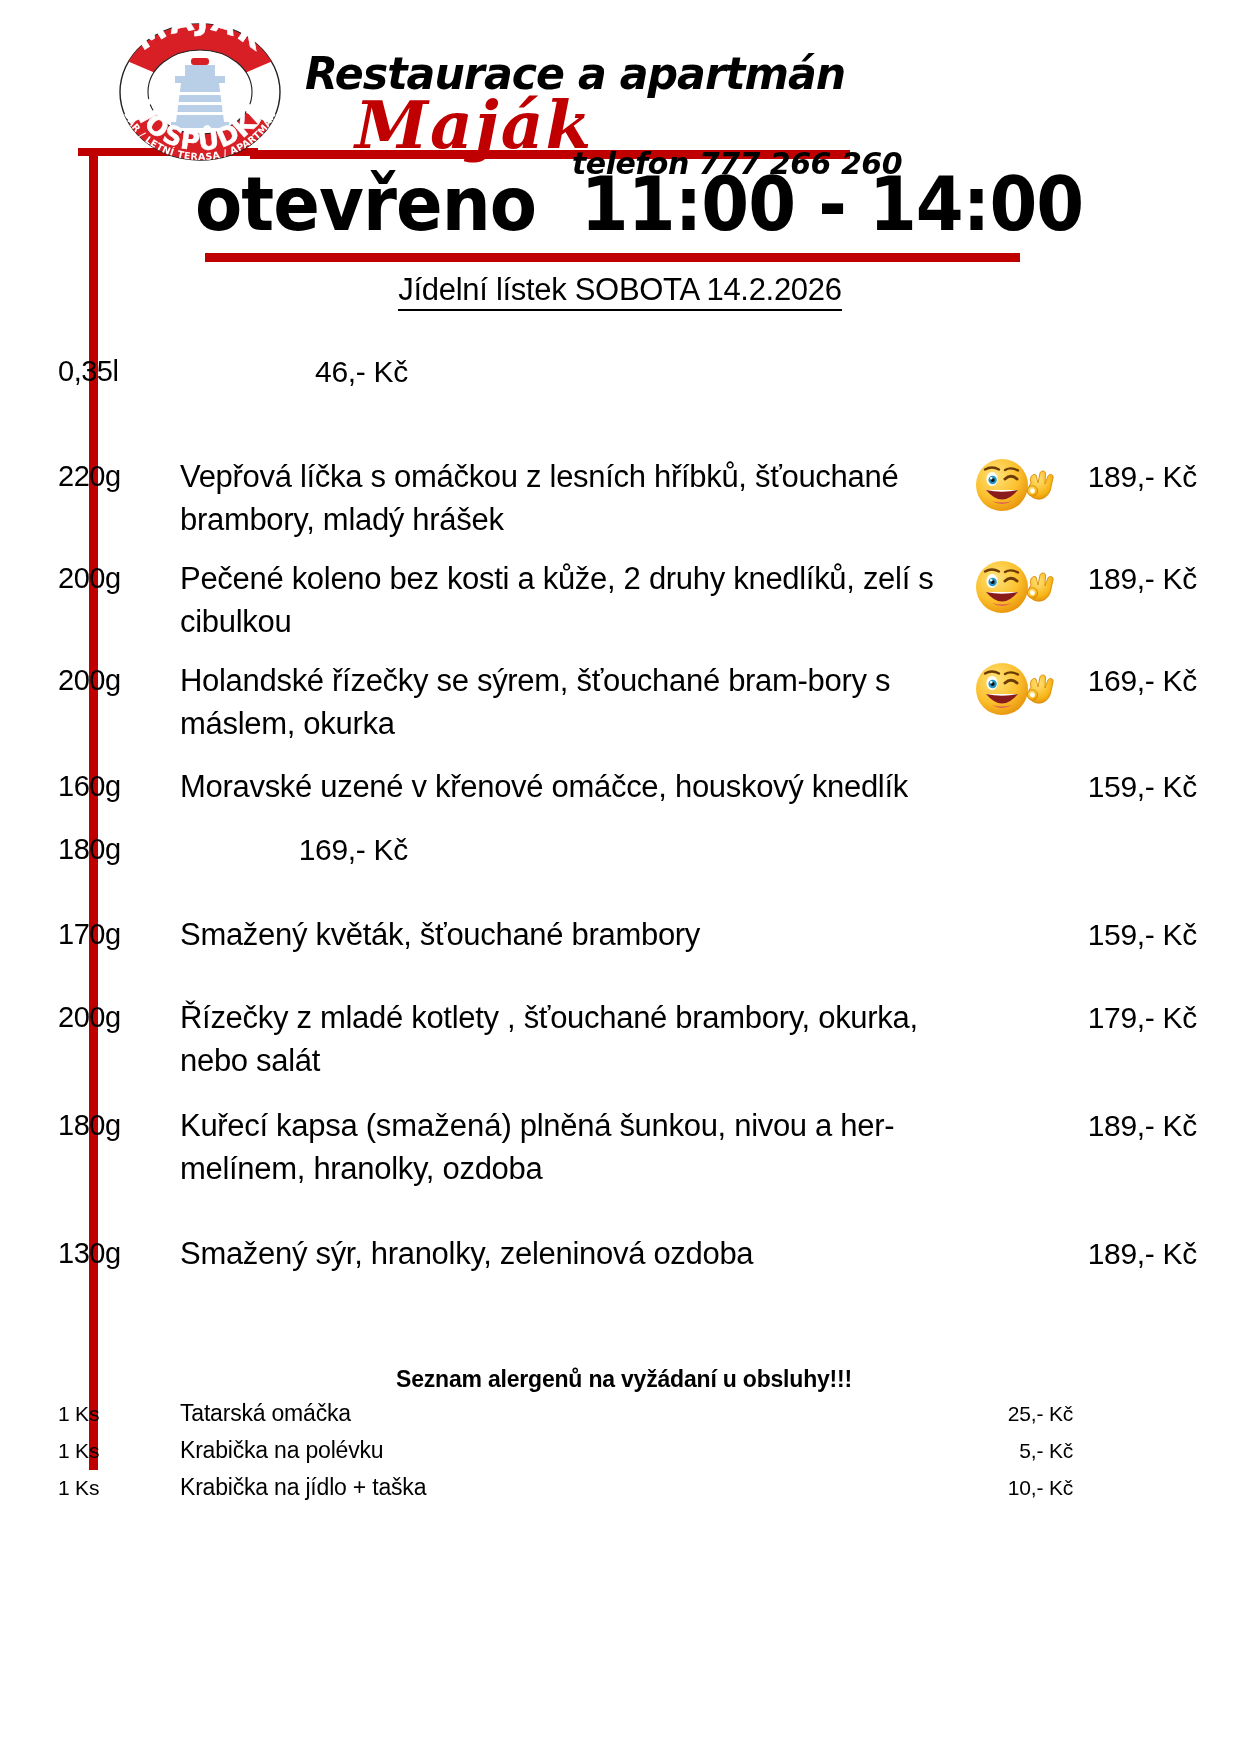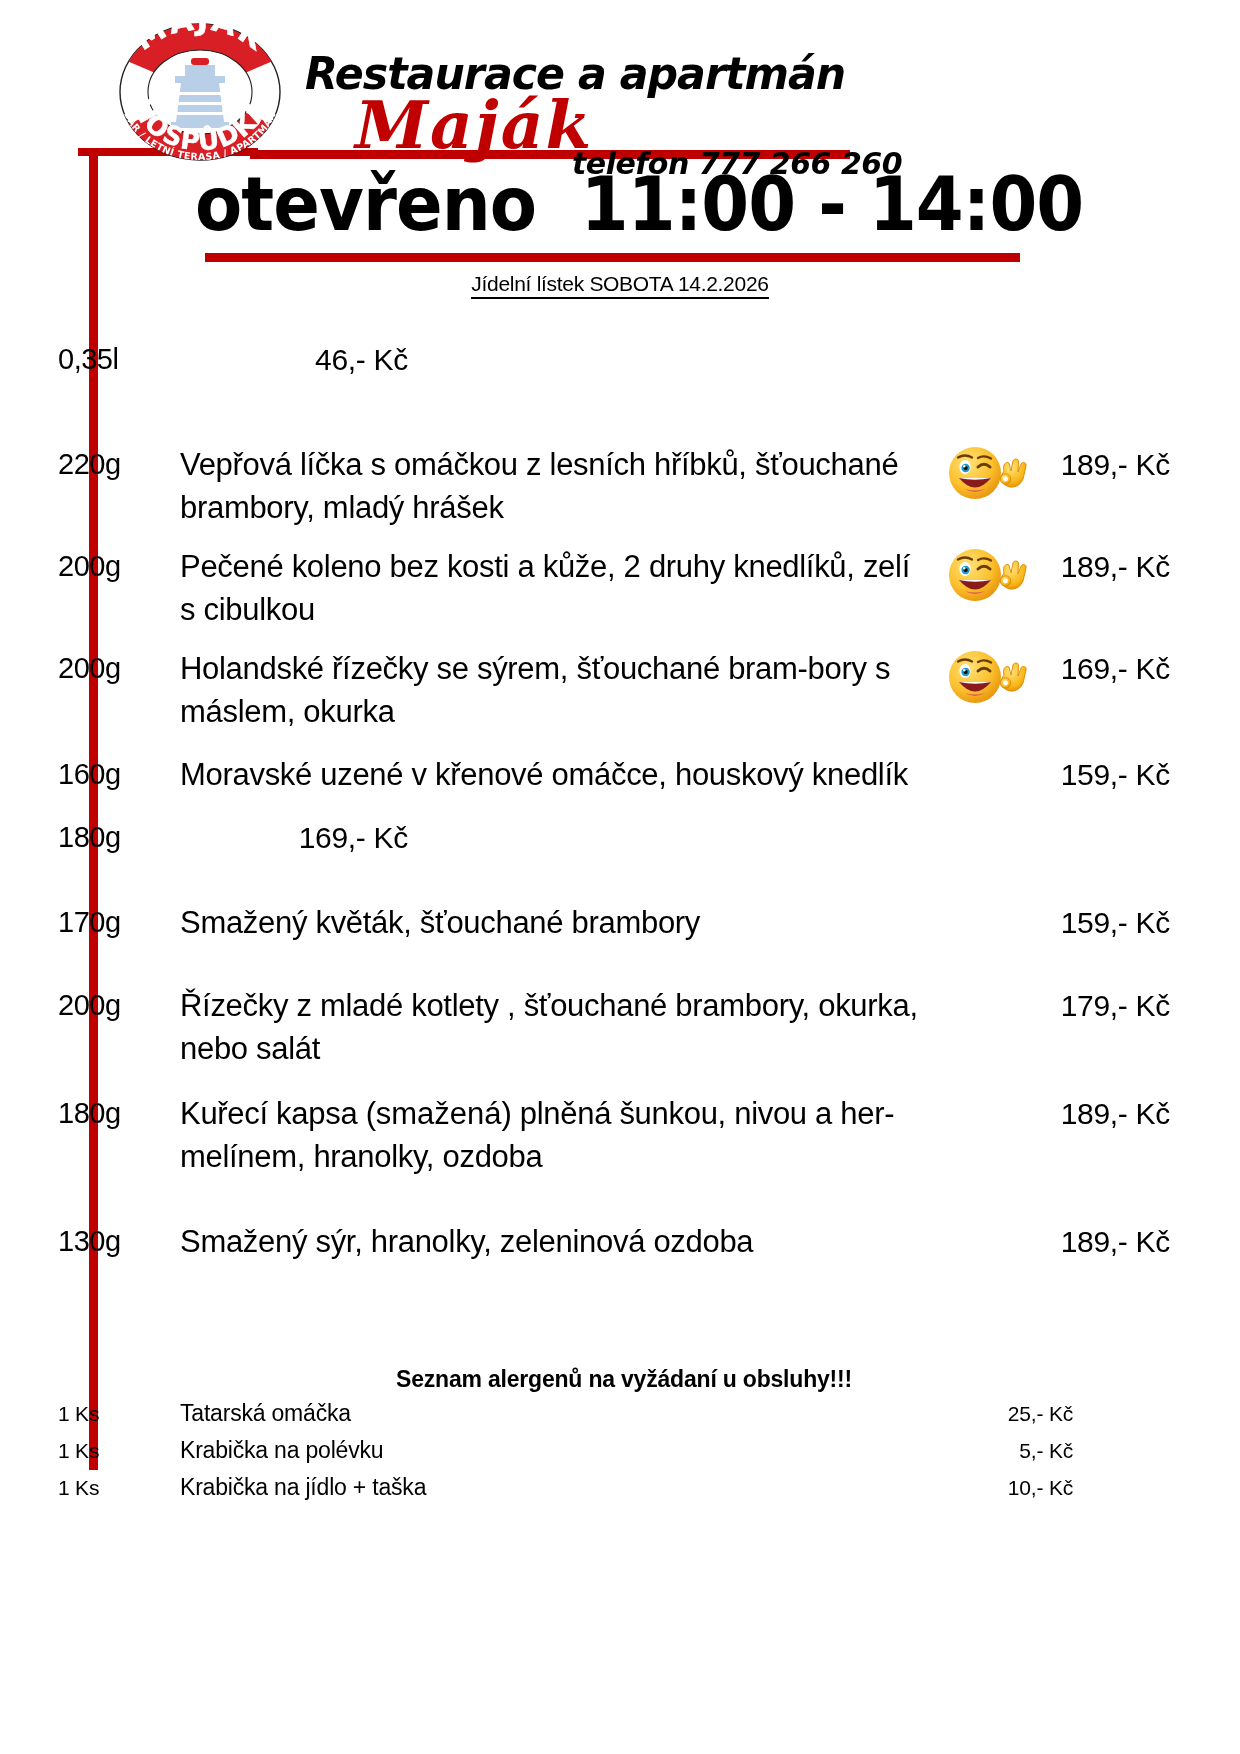--- a/index.html
+++ b/index.html
@@ -105,39 +105,40 @@
   }
   .open-word { margin-right: 48px; }
 
   
   .subtitle {
     position: absolute;
     left: 0; top: 272px;
     width: 1240px;
     text-align: center;
     font-family: "Liberation Sans", sans-serif;
-    font-size: 21px;
+    font-size: 31px;
     letter-spacing: -0.3px;
   }
   .subtitle span {
     border-bottom: 2px solid #000;
     padding-bottom: 2px;
   }
 
   
   .menu {
     position: absolute;
     left: 0; top: 338px;
     width: 1240px;
   }
   .row {
     position: relative;
     display: flex;
     align-items: flex-start;
-    padding: 0 70px 0 58px;
+    padding: 0 43px 0 58px;
+    margin-top: 12px;
   }
   .qty {
     width: 122px;
     flex: none;
     font-size: 29px;
     line-height: 42px;
     letter-spacing: -0.5px;
     white-space: nowrap;
   }
   .desc {

